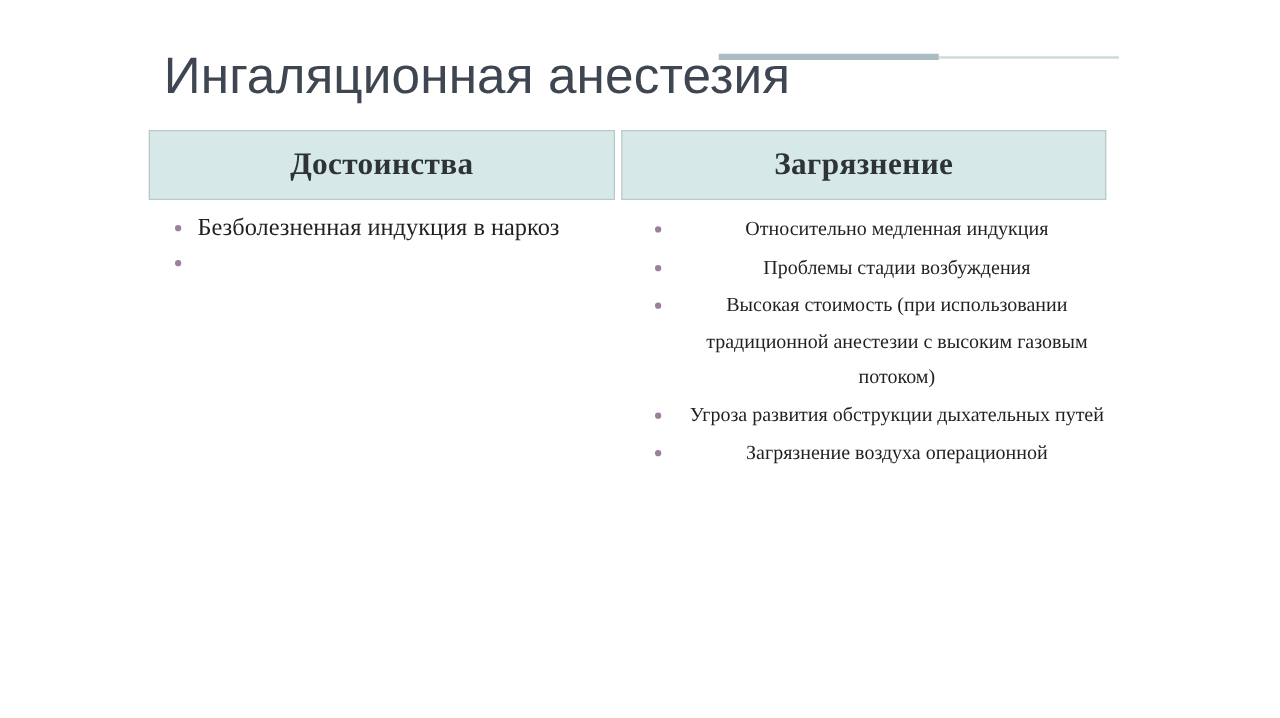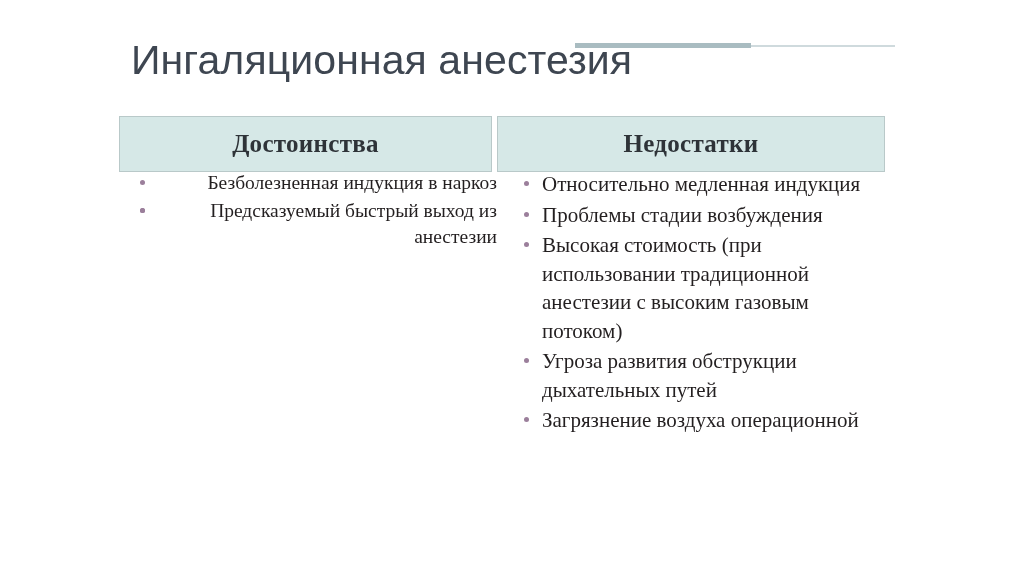--- a/index.html
+++ b/index.html
@@ -59,21 +59,21 @@
     left: 751px;
     width: 144px;
     height: 2px;
     background: #cfdadd;
   }
 
   
   .header-row {
     position: absolute;
     left: 0;
-    top: 12px;
+    top: 0;
     width: 1024px;
     height: 466px;
     pointer-events: none;
   }
   .head-cell {
     position: absolute;
     top: 104px;
     height: 56px;
     background: #d6e8e7;
     border: 1px solid #b9c9c9;
@@ -119,63 +119,59 @@
     left: 3px;
     width: 5px;
     height: 5px;
     border-radius: 50%;
     background: #9b7f9b;
   }
   .col-left ul.bullets li {
     font-size: 19.5px;
     line-height: 26px;
     margin-bottom: 2px;
-    text-align: right;
   }
   .col-left ul.bullets li .dot { top: 10px; }
 
   .col-right ul.bullets li {
-    font-size: 21px;
+    font-size: 16px;
     line-height: 28.5px;
     margin-bottom: 2px;
+    text-align: center;
   }
   .col-right ul.bullets li .dot { top: 11px; }
 </style>
 </head>
 <body>
 
 <div class="slide">
 
   <div class="title-block">
     <div class="slide-title">Ингаляционная анестезия</div>
     <div class="accent-rule"></div>
     <div class="accent-rule-thin"></div>
   </div>
 
   <div class="header-row">
     <div class="head-cell left">
       <span class="head-label">Достоинства</span>
     </div>
     <div class="head-cell right">
-      <span class="head-label">Недостатки</span>
+      <span class="head-label">Загрязнение</span>
     </div>
   </div>
 
   <div class="col col-left">
     <ul class="bullets">
       <li>
         <span class="dot"></span>
         <span>Безболезненная индукция в наркоз</span>
       </li>
       <li>
         <span class="dot"></span>
-      </li>
-      <li>
-        <span class="dot"></span>
-        <span>Предсказуемый быстрый выход из анестезии</span>
       </li>
     </ul>
   </div>
 
   <div class="col col-right">
     <ul class="bullets">
       <li>
         <span class="dot"></span>
         <span>Относительно медленная индукция</span>
       </li>

